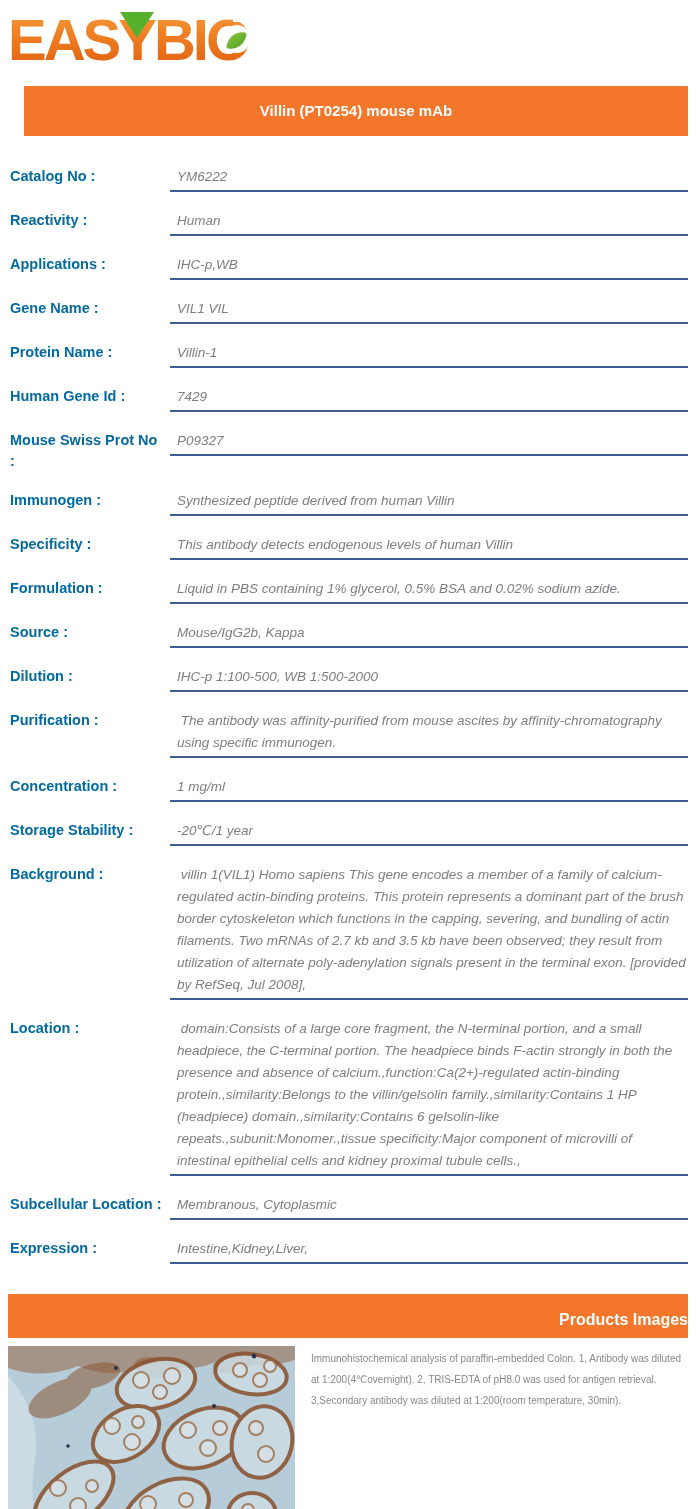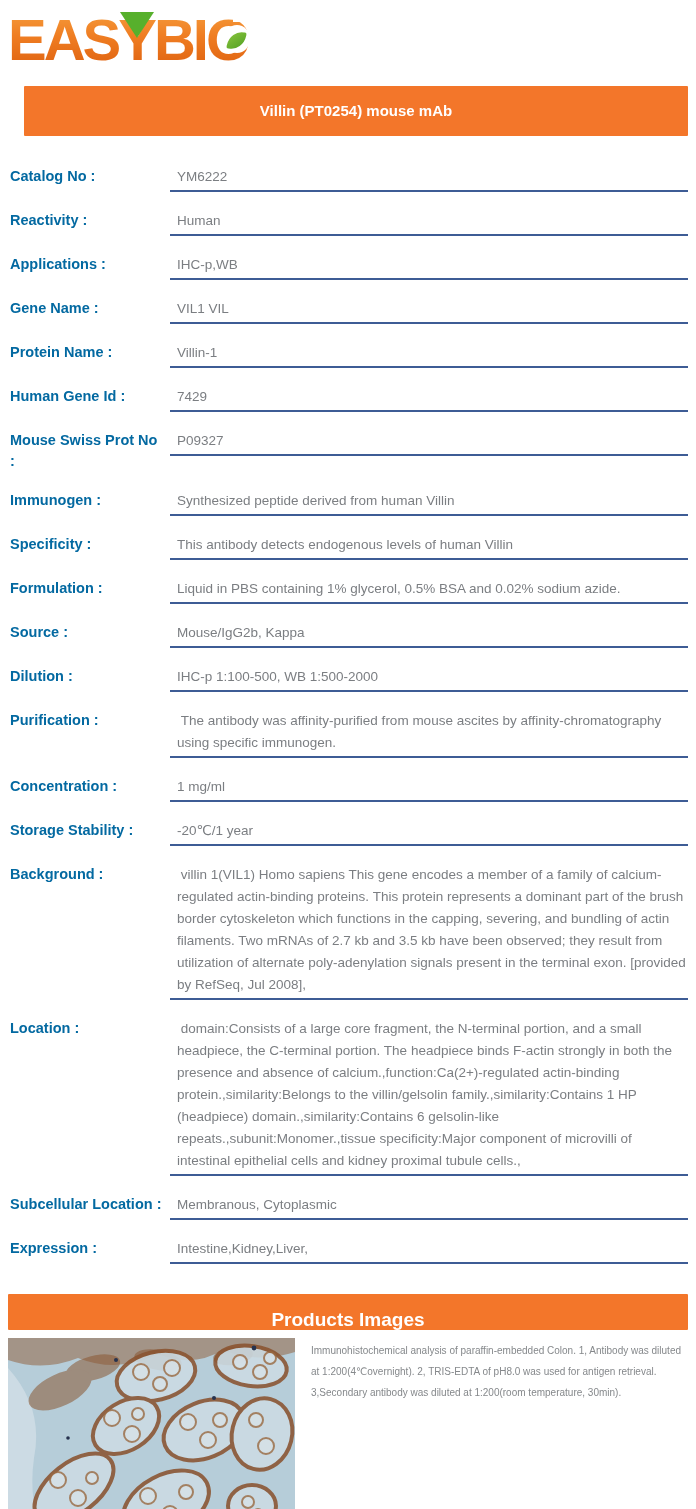--- a/index.html
+++ b/index.html
@@ -17,28 +17,28 @@
     border-left:17px solid transparent;border-right:17px solid transparent;
     border-top:26px solid #57b02c;}
   .logo-hole{position:absolute;left:216px;top:17px;width:26px;height:28px;border-radius:50%;background:#ffffff;}
   .logo-leaf{position:absolute;left:220px;top:23px;width:17px;height:19px;background:linear-gradient(135deg,#8cc63f,#4f9e22);
     border-radius:85% 10% 85% 10%;transform:rotate(12deg);}
   .logo-notch{position:absolute;left:225px;top:6px;width:9px;height:8px;background:#ffffff;}
 
   
   .bar{background:#f3762a;color:#ffffff;font-weight:bold;text-align:center;border-radius:1px;}
   .title-bar{height:50px;line-height:50px;font-size:15px;margin-bottom:28px;margin-left:16px;}
-  .section-bar{height:36px;line-height:52px;font-size:19px;margin:30px 0 8px 0;}
+  .section-bar{height:44px;line-height:52px;font-size:16px;margin:30px 0 8px 0;text-align:right;}
 
   
   .rows{padding-top:2px;}
   .row{display:flex;margin-bottom:18px;}
   .flabel{flex:0 0 162px;width:162px;color:#0369a1;font-weight:bold;font-size:14.5px;line-height:21px;padding-left:2px;box-sizing:border-box;padding-right:6px;}
   .fvalue{flex:1;align-self:flex-start;color:#7b7e82;font-size:13.5px;line-height:22px;
-    border-bottom:2px solid #3e5c95;padding:0 2px 2px 7px;white-space:pre-wrap;}
+    border-bottom:2px solid #3e5c95;padding:0 2px 2px 7px;white-space:pre-wrap;font-style:italic;}
 
   
   .products-body{display:flex;align-items:flex-start;padding-bottom:0;}
   .ihc-wrap{flex:0 0 287px;width:287px;height:231px;overflow:hidden;}
   .caption{margin-left:16px;padding-top:2px;color:#85888b;font-size:10px;line-height:21px;}
 </style>
 </head>
 <body>
 
 <div class="page">

